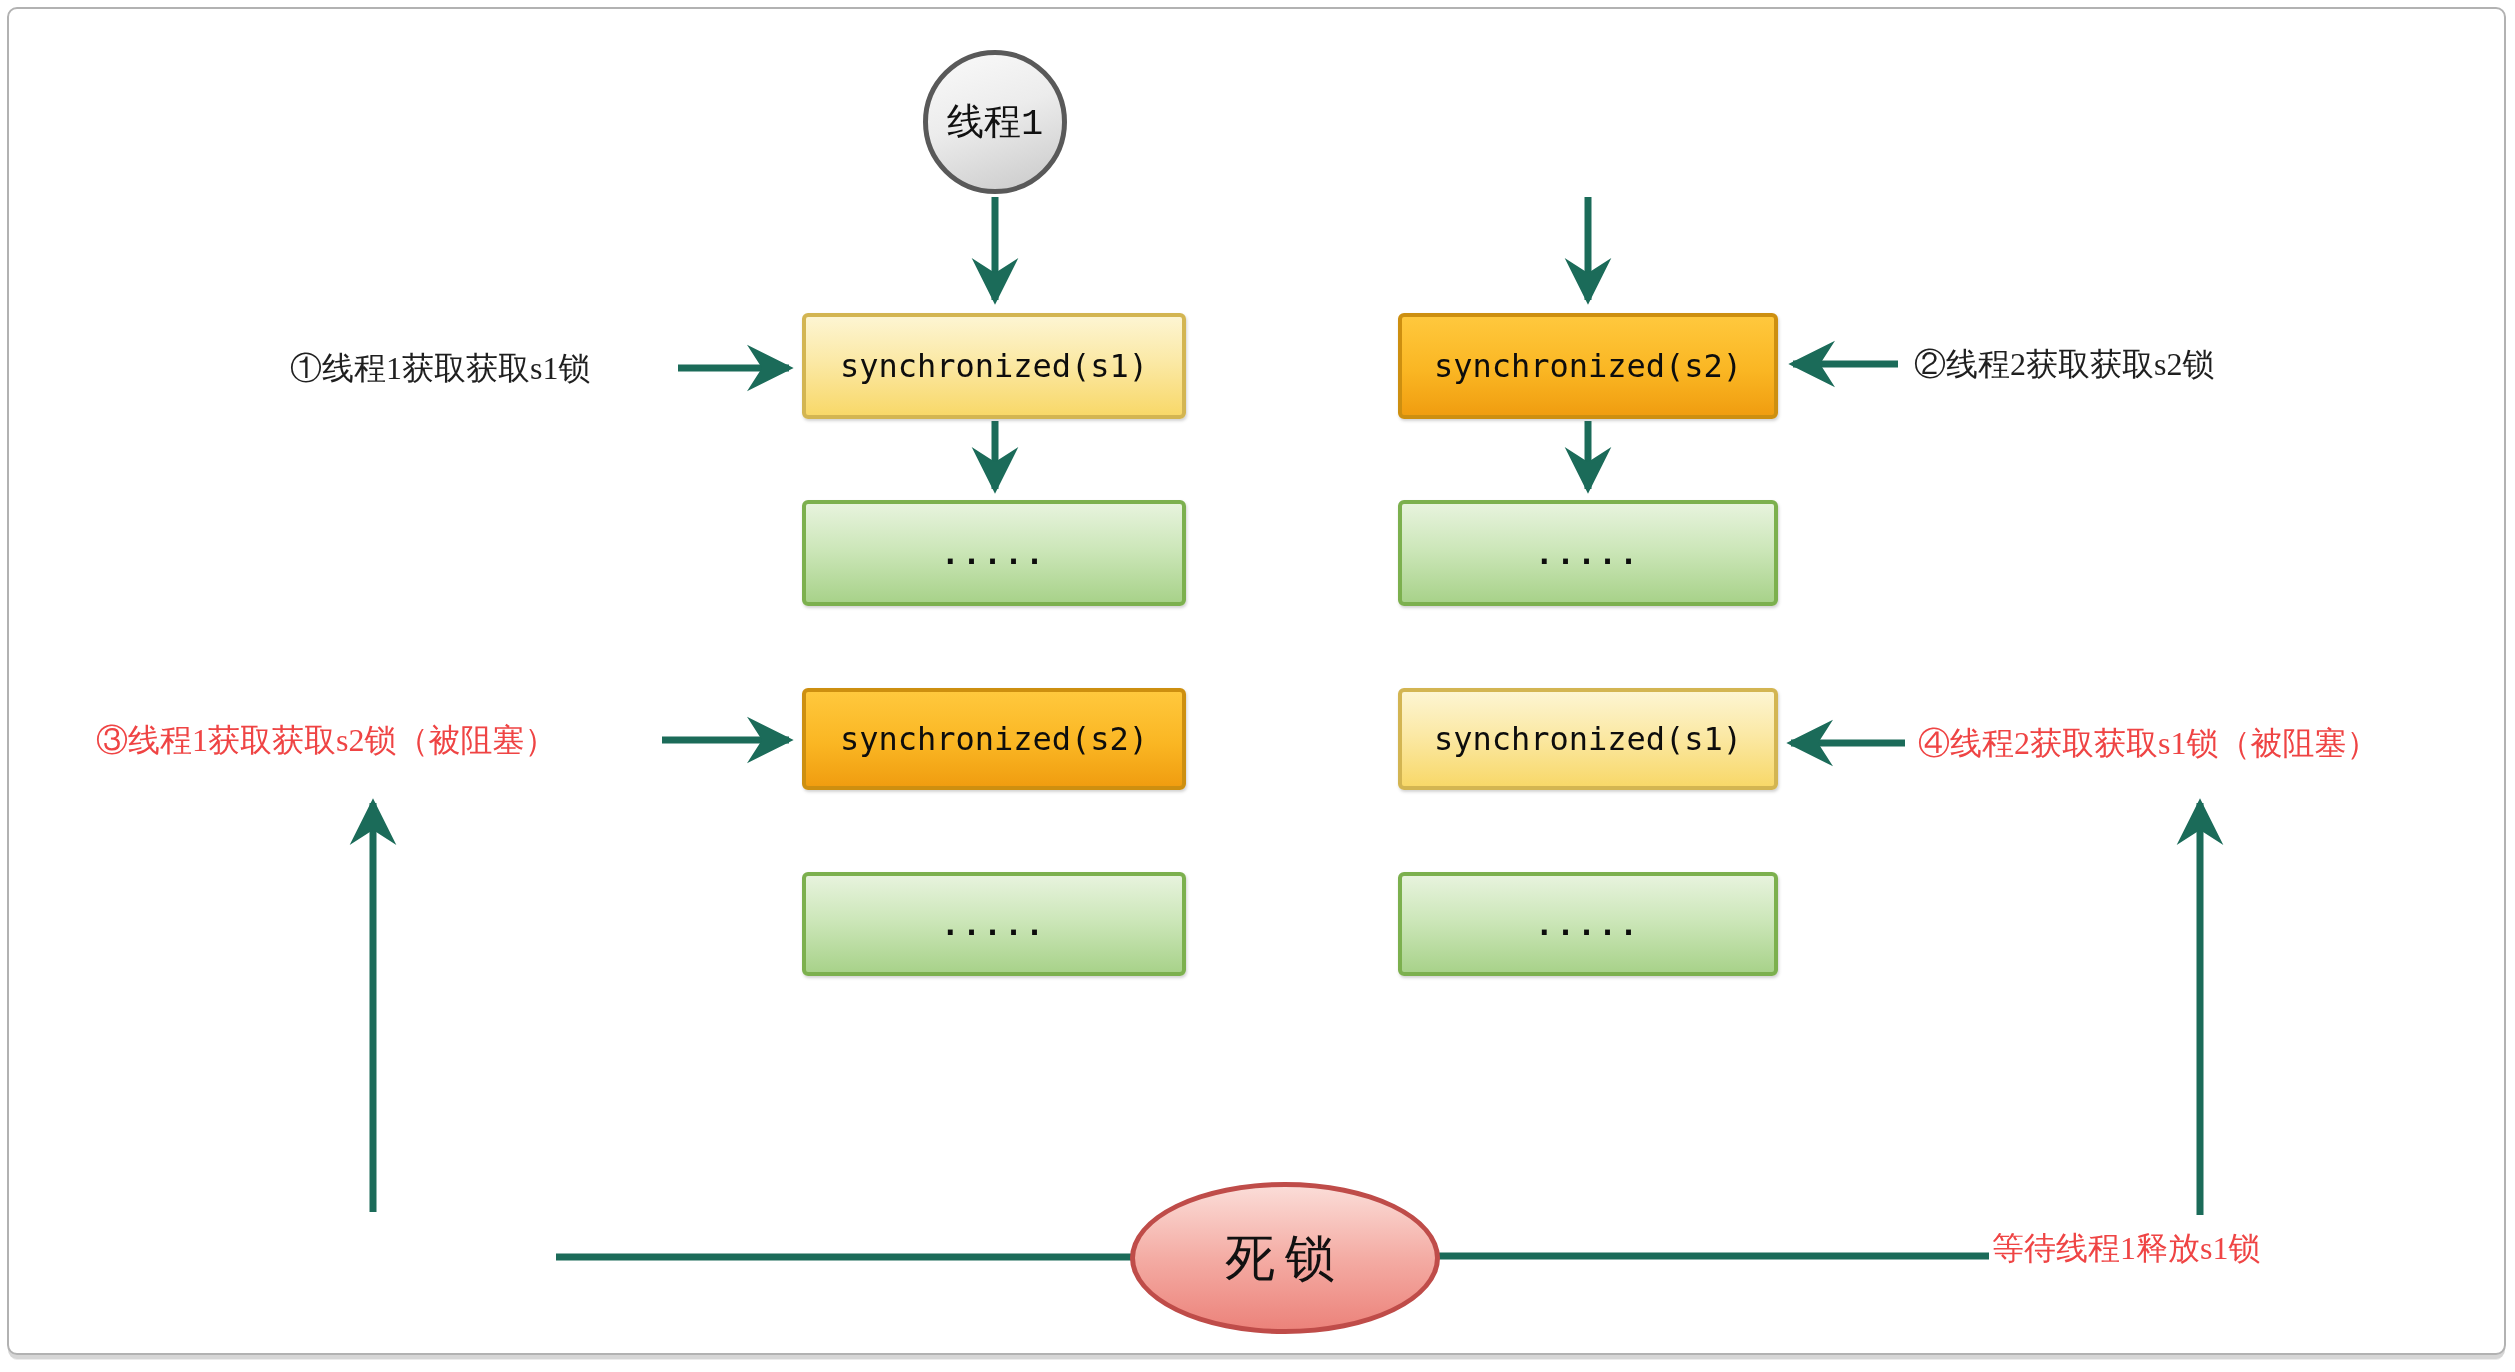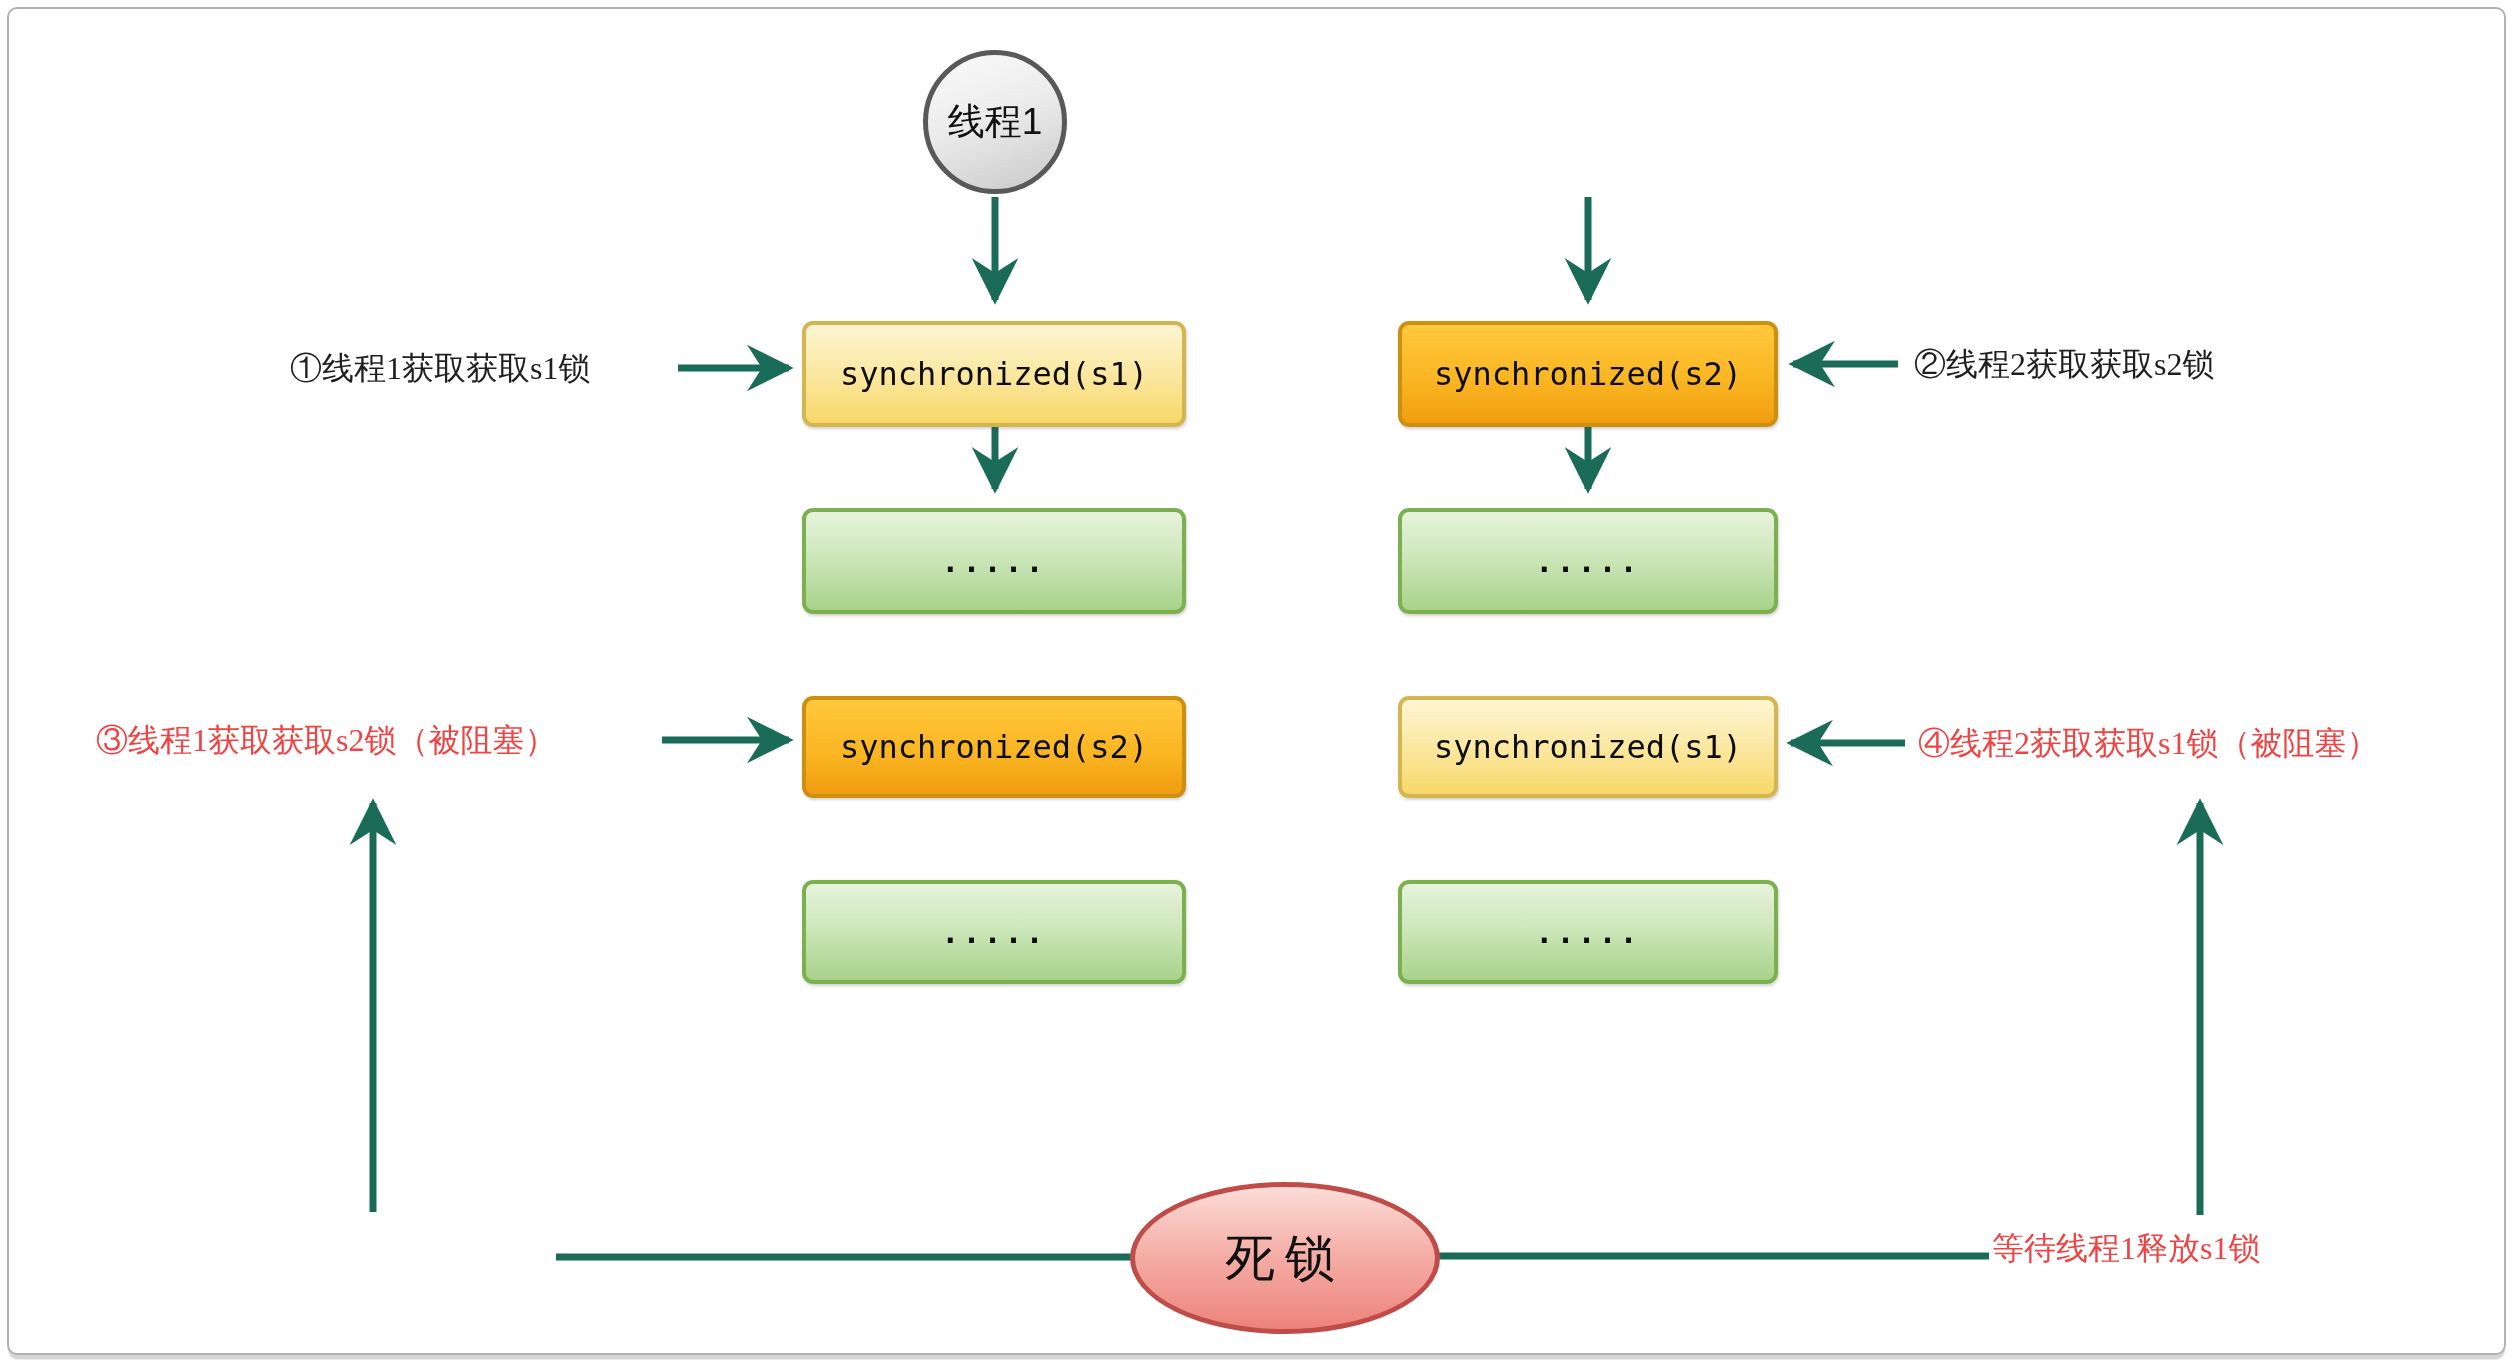--- a/index.html
+++ b/index.html
@@ -15,29 +15,28 @@
   }
   .layer{position:absolute;left:0;top:0;width:2515px;height:1372px;pointer-events:none;}
   .node{
     position:absolute;display:flex;align-items:center;justify-content:center;
     box-sizing:border-box;text-align:center;
   }
   .circle{
     width:144px;height:144px;border-radius:50%;
     border:5px solid #595959;
     background:linear-gradient(160deg,#fafafa 0%,#ececec 45%,#c9c9c9 100%);
-    font-family:Liberation Sans, sans-serif;
+    font-family:Liberation Mono, monospace;
     font-size:37px;color:#111111;
   }
   .box{
-    width:384px;border-radius:11px;
+    width:384px;border-radius:6px;
     font-family:"DejaVu Sans Mono",monospace;
     font-size:32px;color:#0d0d0d;
     box-shadow:1px 2px 3px rgba(80,80,80,0.25);
-    margin-top:8px;
   }
   .box.yellow{
     border:4px solid #d3b552;
     background:linear-gradient(180deg,#fdf5d2 0%,#fbe9a6 45%,#f8d869 100%);
   }
   .box.orange{
     border:4px solid #cd8f10;
     background:linear-gradient(180deg,#ffc83d 0%,#fab623 55%,#f09d10 100%);
   }
   .box.green{

